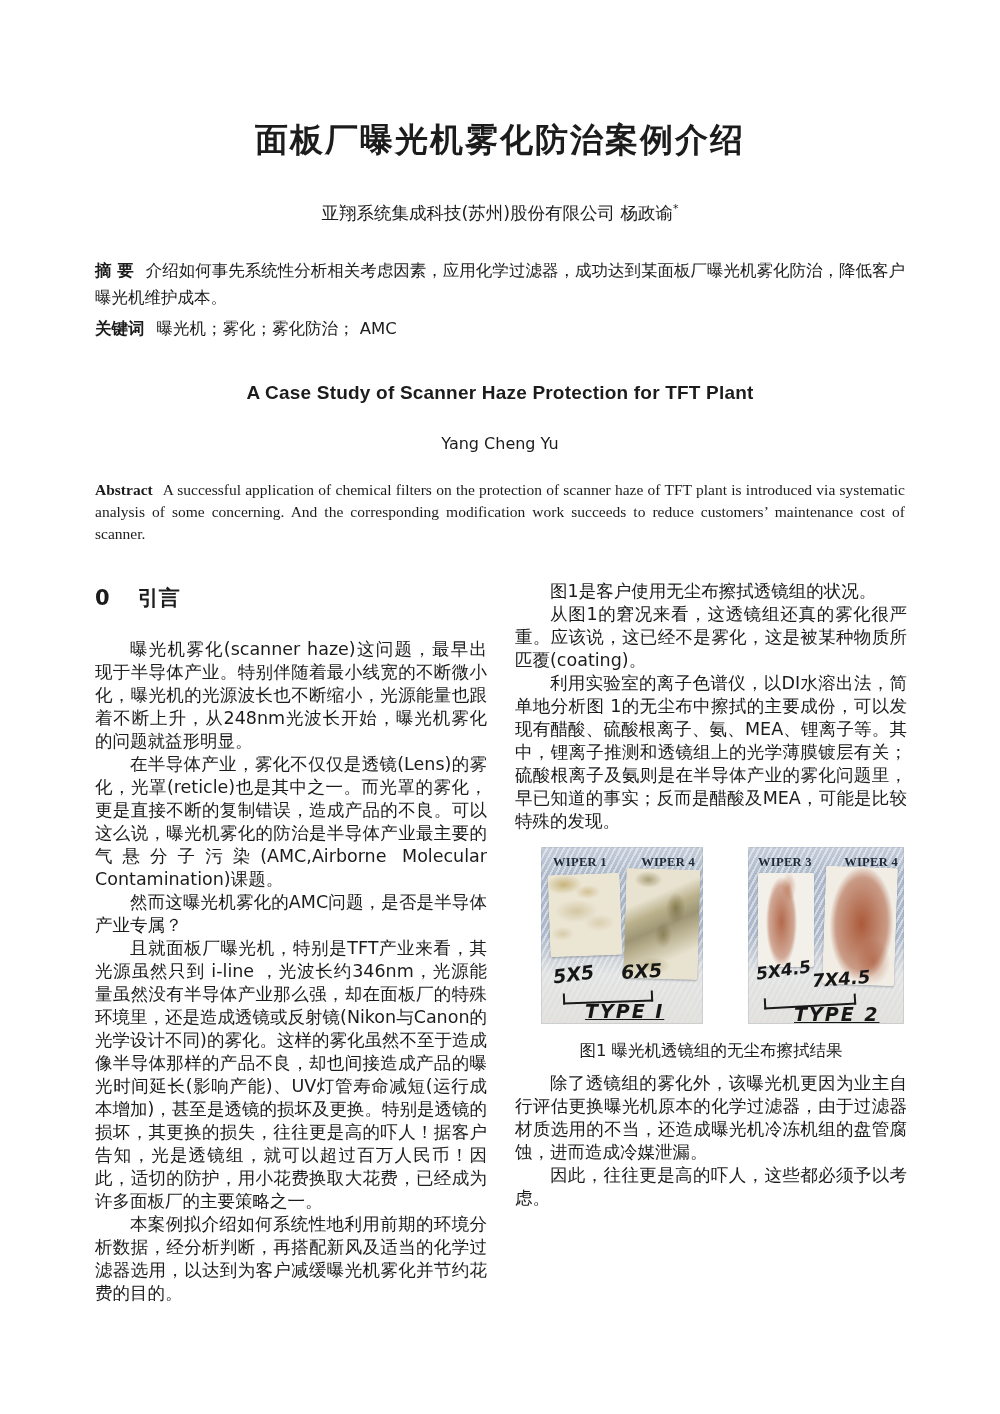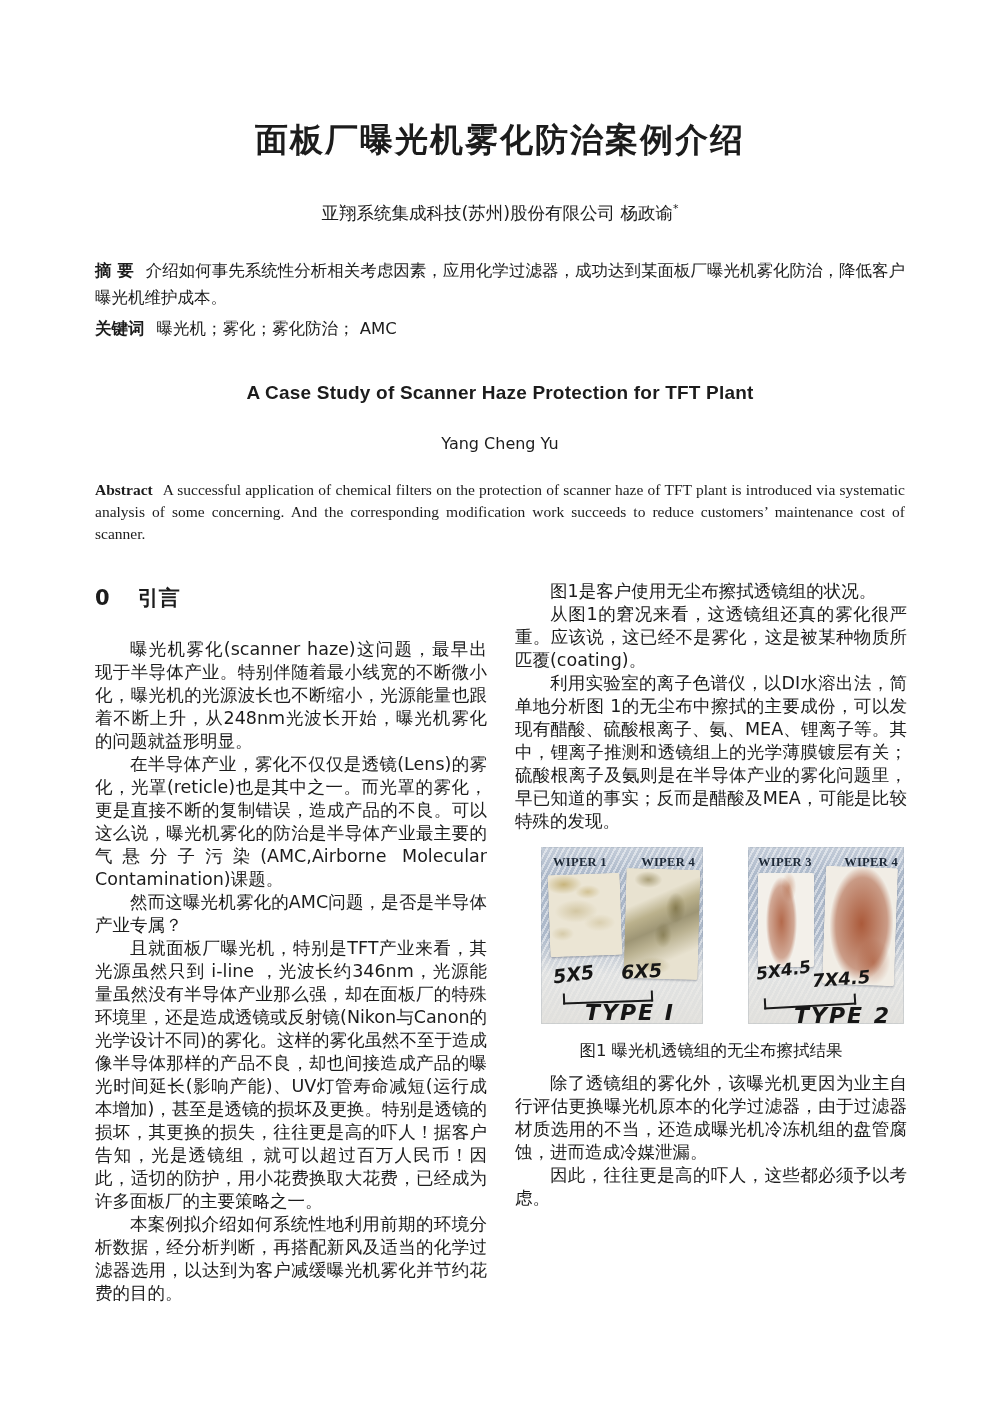--- a/index.html
+++ b/index.html
@@ -80,21 +80,21 @@
       radial-gradient(ellipse 22px 30px at 70% 80%, rgba(170,85,50,.55), transparent 78%);}
   .hand{position:absolute;font-weight:700;font-style:italic;font-size:19px;color:#161616;}
   .photo-left  .hw1{left:12px;top:116px;transform:rotate(-7deg);}
   .photo-left  .hw2{left:80px;top:113px;transform:rotate(-3deg);}
   .photo-right .hw1{left:8px;top:113px;transform:rotate(-8deg);font-size:17px;}
   .photo-right .hw2{left:64px;top:121px;transform:rotate(-4deg);font-size:18px;}
   .bracket{position:absolute;height:9px;border-left:2px solid #1a1a1a;
     border-right:2px solid #1a1a1a;border-bottom:2.5px solid #1a1a1a;}
   .photo-left  .bracket{left:22px;top:145px;width:86px;transform:rotate(-2deg);}
   .photo-right .bracket{left:16px;top:149px;width:88px;transform:rotate(-3deg);}
-  .type{font-size:22px;letter-spacing:2px;}
+  .type{font-size:19px;letter-spacing:2px;text-decoration:underline;}
   .photo-left  .type{left:44px;top:153px;}
   .photo-right .type{left:46px;top:156px;}
   figcaption{text-align:center;margin-top:16px;font-size:16.5px;}
   .after-fig{margin-top:2px;}
 </style>
 </head>
 <body>
 
 <div class="page">
 

